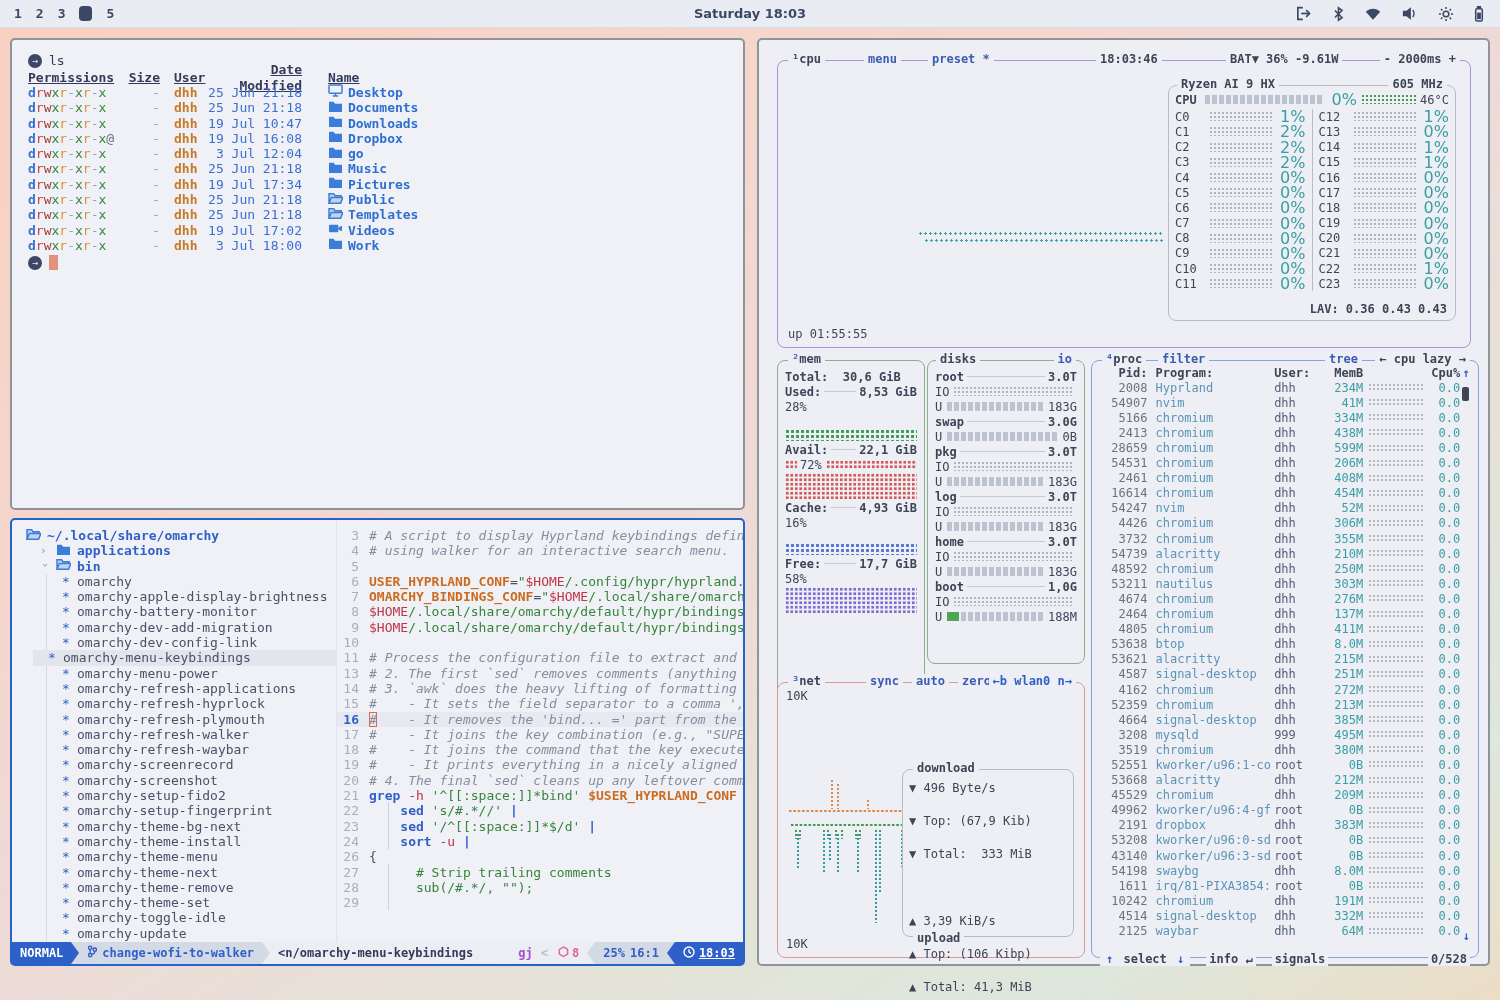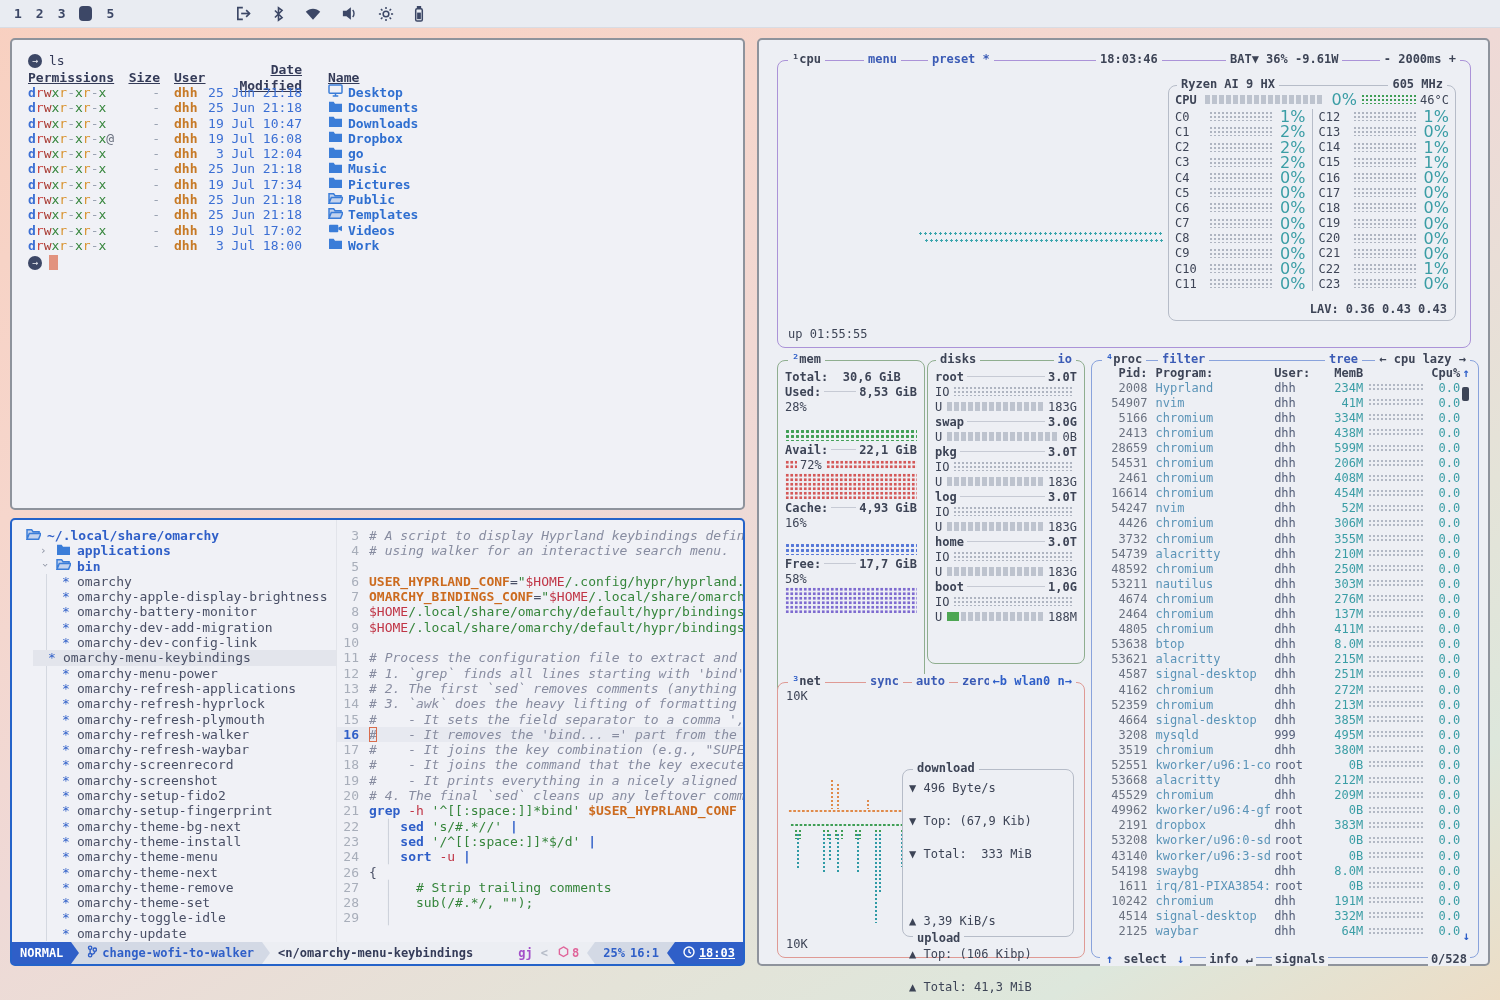--- a/index.html
+++ b/index.html
@@ -139,20 +139,21 @@
 <div class="desktop">
 
   <div class="topbar">
     <div class="ws" id="ws">
         <span>1</span>
         <span>2</span>
         <span>3</span>
         <span class="active"></span>
         <span>5</span>
       </div>
+    <div class="clock">Saturday 18:03</div>
     <div class="tray" id="tray">
         <span>
           <svg width="17" height="15" viewBox="0 0 20 18" fill="none" stroke="#3c4766" stroke-width="2">
             <path d="M8 2H2v14h6"></path>
             <path d="M12 5l4 4-4 4"></path>
             <path d="M6 9h10"></path>
           </svg>
         </span>
         <span>
           <svg width="11" height="16" viewBox="0 0 12 18" fill="none" stroke="#3c4766" stroke-width="1.8">
@@ -384,21 +385,20 @@
       <div class="code" id="code">
           <div class="cl"><span class="num">3</span><span><span class="tk-c"># A script to display Hyprland keybindings defin</span></span></div>
           <div class="cl"><span class="num">4</span><span><span class="tk-c"># using walker for an interactive search menu.</span></span></div>
           <div class="cl"><span class="num">5</span><span></span></div>
           <div class="cl"><span class="num">6</span><span><span class="tk-v">USER_HYPRLAND_CONF</span><span class="tk-p">=</span><span class="tk-s">"</span><span class="tk-h">$HOME</span><span class="tk-s">/.config/hypr/hyprland.</span></span></div>
           <div class="cl"><span class="num">7</span><span><span class="tk-v">OMARCHY_BINDINGS_CONF</span><span class="tk-p">=</span><span class="tk-s">"</span><span class="tk-h">$HOME</span><span class="tk-s">/.local/share/omarch</span></span></div>
           <div class="cl"><span class="num">8</span><span><span class="tk-h">$HOME</span><span class="tk-s">/.local/share/omarchy/default/hypr/bindings</span></span></div>
           <div class="cl"><span class="num">9</span><span><span class="tk-h">$HOME</span><span class="tk-s">/.local/share/omarchy/default/hypr/bindings</span></span></div>
           <div class="cl"><span class="num">10</span><span></span></div>
           <div class="cl"><span class="num">11</span><span><span class="tk-c"># Process the configuration file to extract and</span></span></div>
-          <div class="cl"><span class="num">12</span><span><span class="tk-c"># 1. `grep` finds all lines starting with 'bind'</span></span></div>
           <div class="cl"><span class="num">13</span><span><span class="tk-c"># 2. The first `sed` removes comments (anything</span></span></div>
           <div class="cl"><span class="num">14</span><span><span class="tk-c"># 3. `awk` does the heavy lifting of formatting</span></span></div>
           <div class="cl"><span class="num">15</span><span><span class="tk-c">#    - It sets the field separator to a comma ',</span></span></div>
           <div class="cl cur"><span class="num">16</span><span><span class="tk-c curbox">#</span><span class="tk-c">    - It removes the 'bind... =' part from the</span></span></div>
           <div class="cl"><span class="num">17</span><span><span class="tk-c">#    - It joins the key combination (e.g., "SUPE</span></span></div>
           <div class="cl"><span class="num">18</span><span><span class="tk-c">#    - It joins the command that the key execute</span></span></div>
           <div class="cl"><span class="num">19</span><span><span class="tk-c">#    - It prints everything in a nicely aligned</span></span></div>
           <div class="cl"><span class="num">20</span><span><span class="tk-c"># 4. The final `sed` cleans up any leftover comm</span></span></div>
           <div class="cl"><span class="num">21</span><span><span class="tk-k">grep</span><span class="tk-o"> -h</span><span class="tk-s"> '^[[:space:]]*bind'</span><span class="tk-v"> $USER_HYPRLAND_CONF</span></span></div>
           <div class="cl"><span class="num">22</span><span><span class="tk-g">  │ </span><span class="tk-k">sed</span><span class="tk-s"> 's/#.*//'</span><span class="tk-k"> |</span></span></div>

